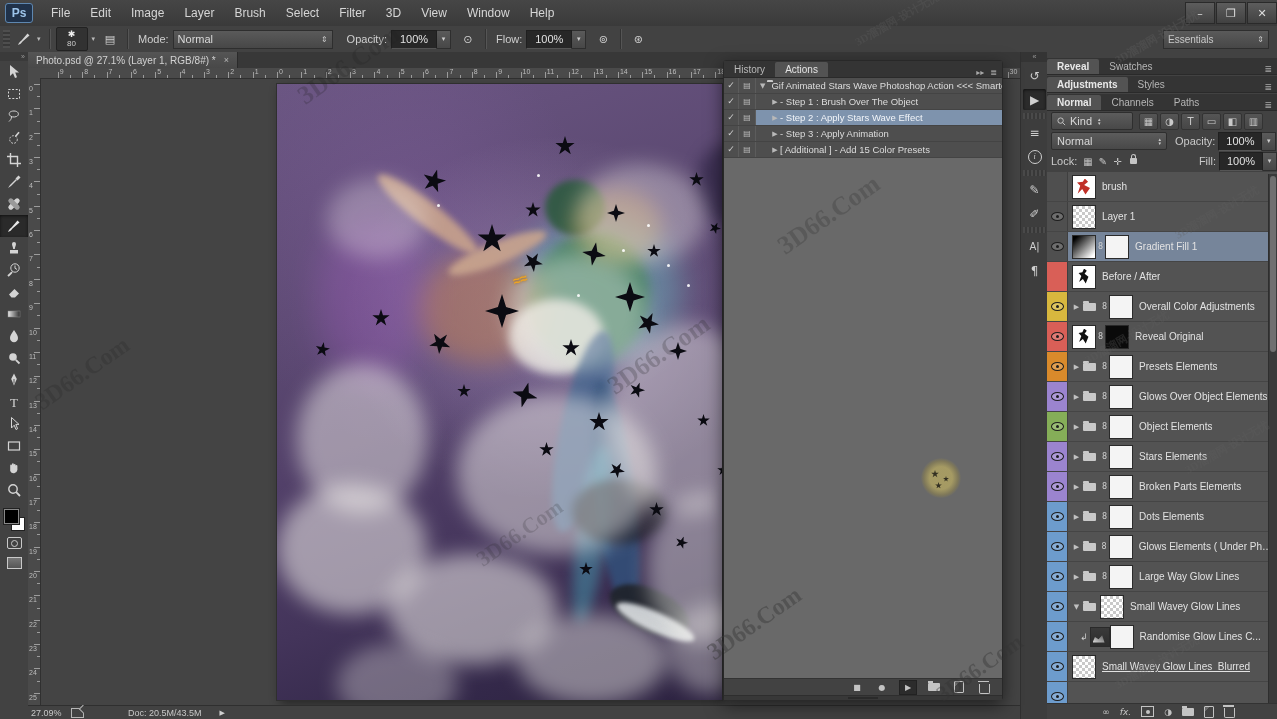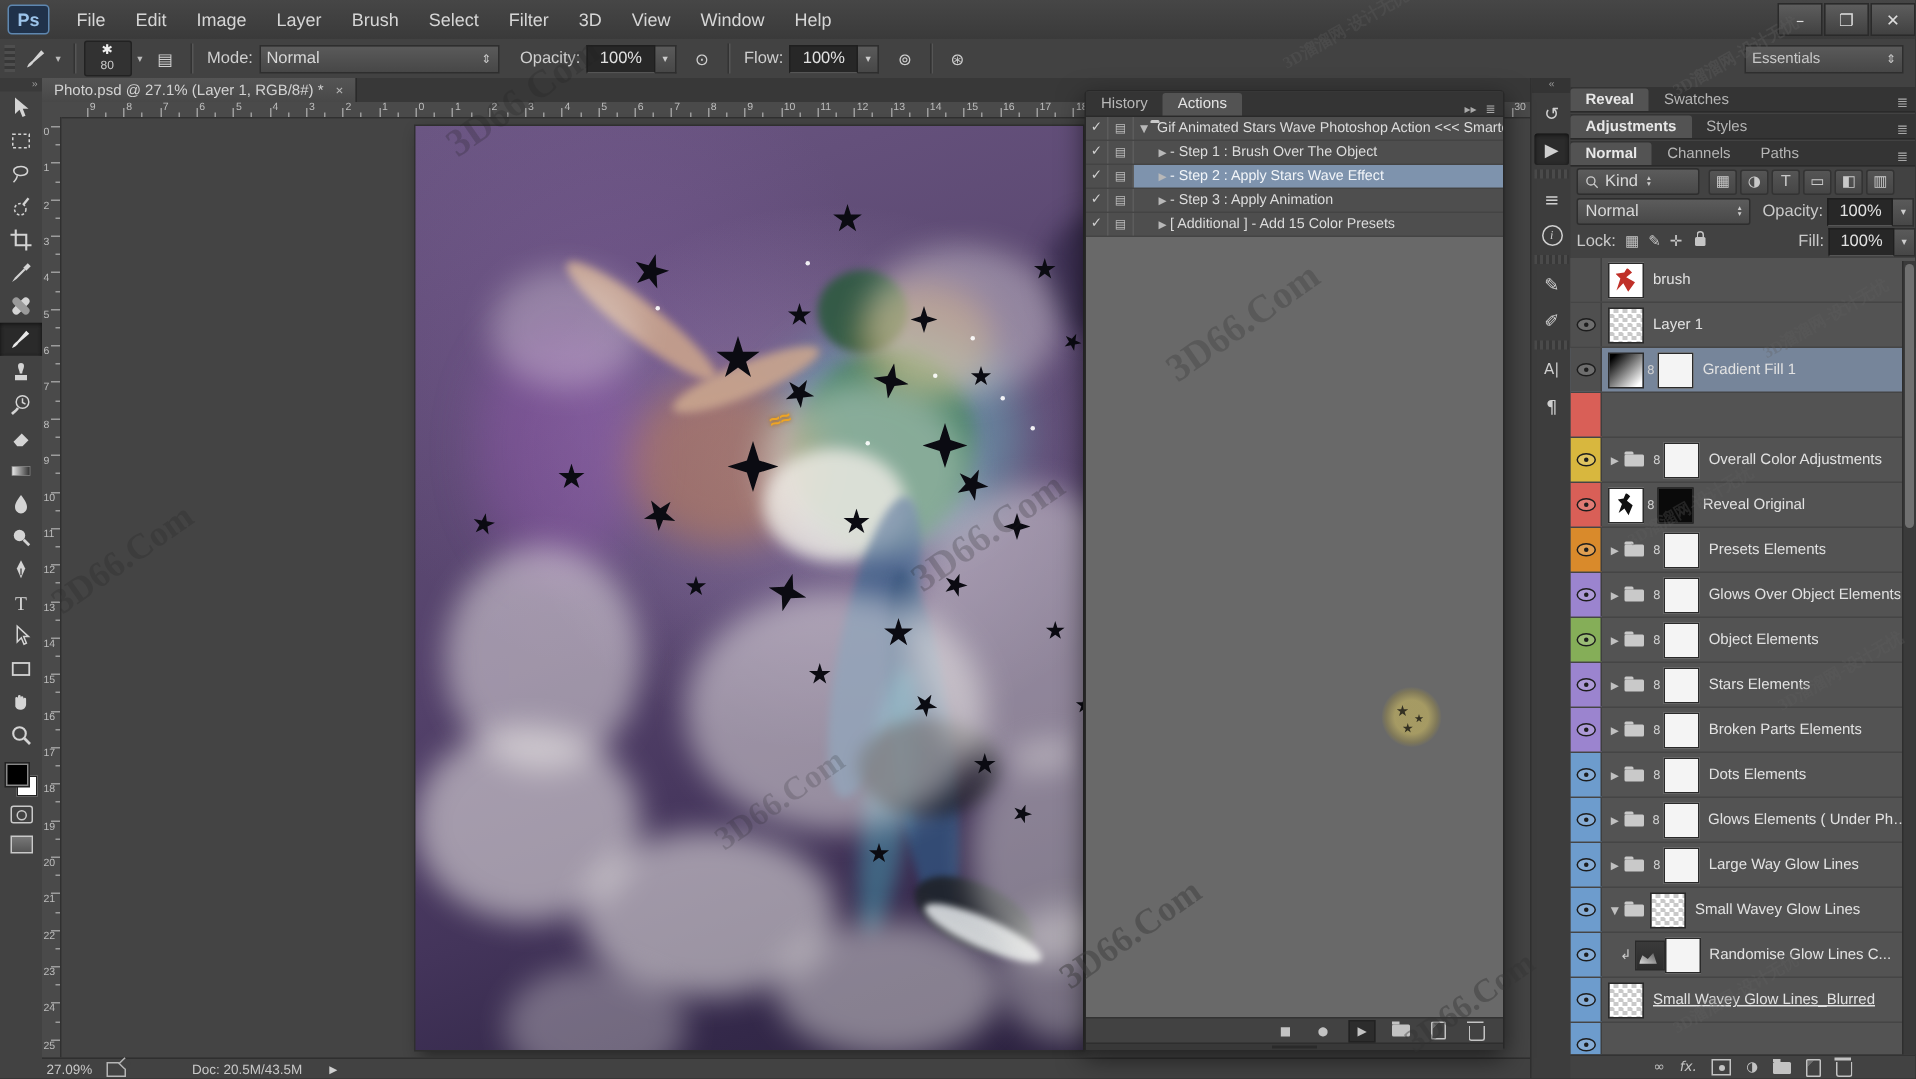--- a/index.html
+++ b/index.html
@@ -837,20 +837,24 @@
           </div>
           <div class="lr-content">
             <span class="thumb gradient"></span>
             <span class="linkic">8</span>
             <span class="thumb" style="background: rgb(244, 244, 244);"></span>
             <span class="lr-name">Gradient Fill 1</span>
           </div>
         </div>
         <div class="layer-row">
           <div class="eyecell" style="background: rgb(217, 95, 87);"></div>
+          <div class="lr-content">
+            <span class="thumb figure"></span>
+            <span class="lr-name">Before / After</span>
+          </div>
         </div>
         <div class="layer-row">
           <div class="eyecell" style="background: rgb(216, 183, 62);">
             <span class="eye"></span>
           </div>
           <div class="lr-content">
             <span class="lr-tri glyph">▶</span>
             <span class="i-folder"></span>
             <span class="linkic">8</span>
             <span class="thumb" style="background: rgb(244, 244, 244);"></span>

